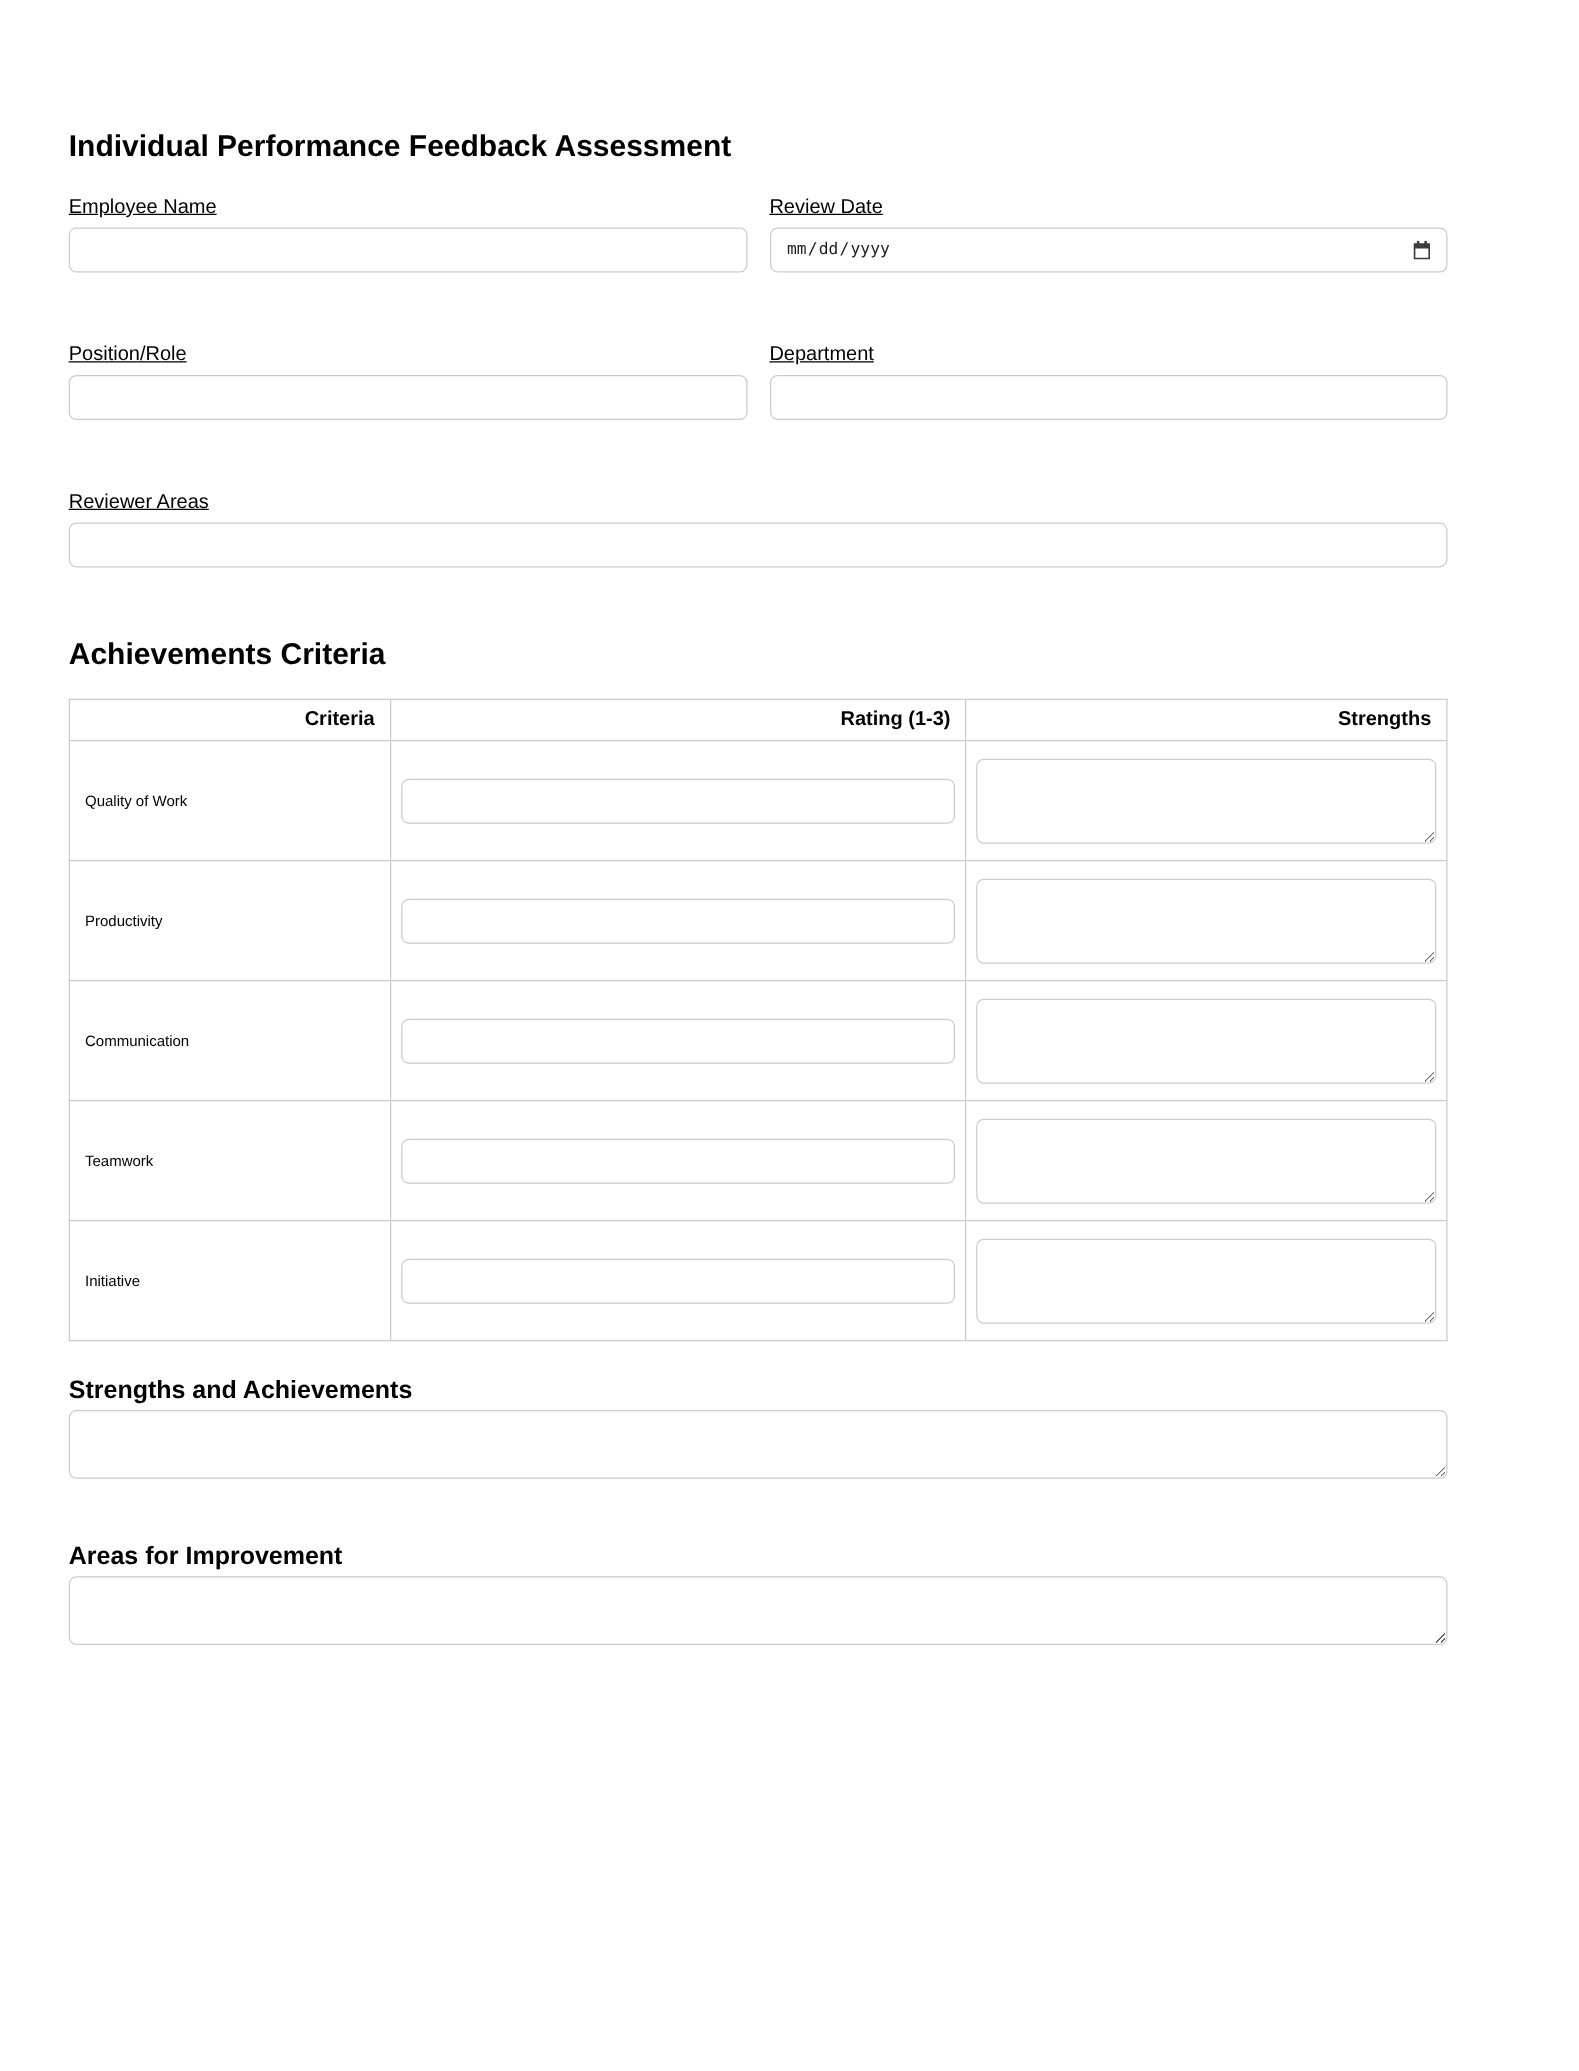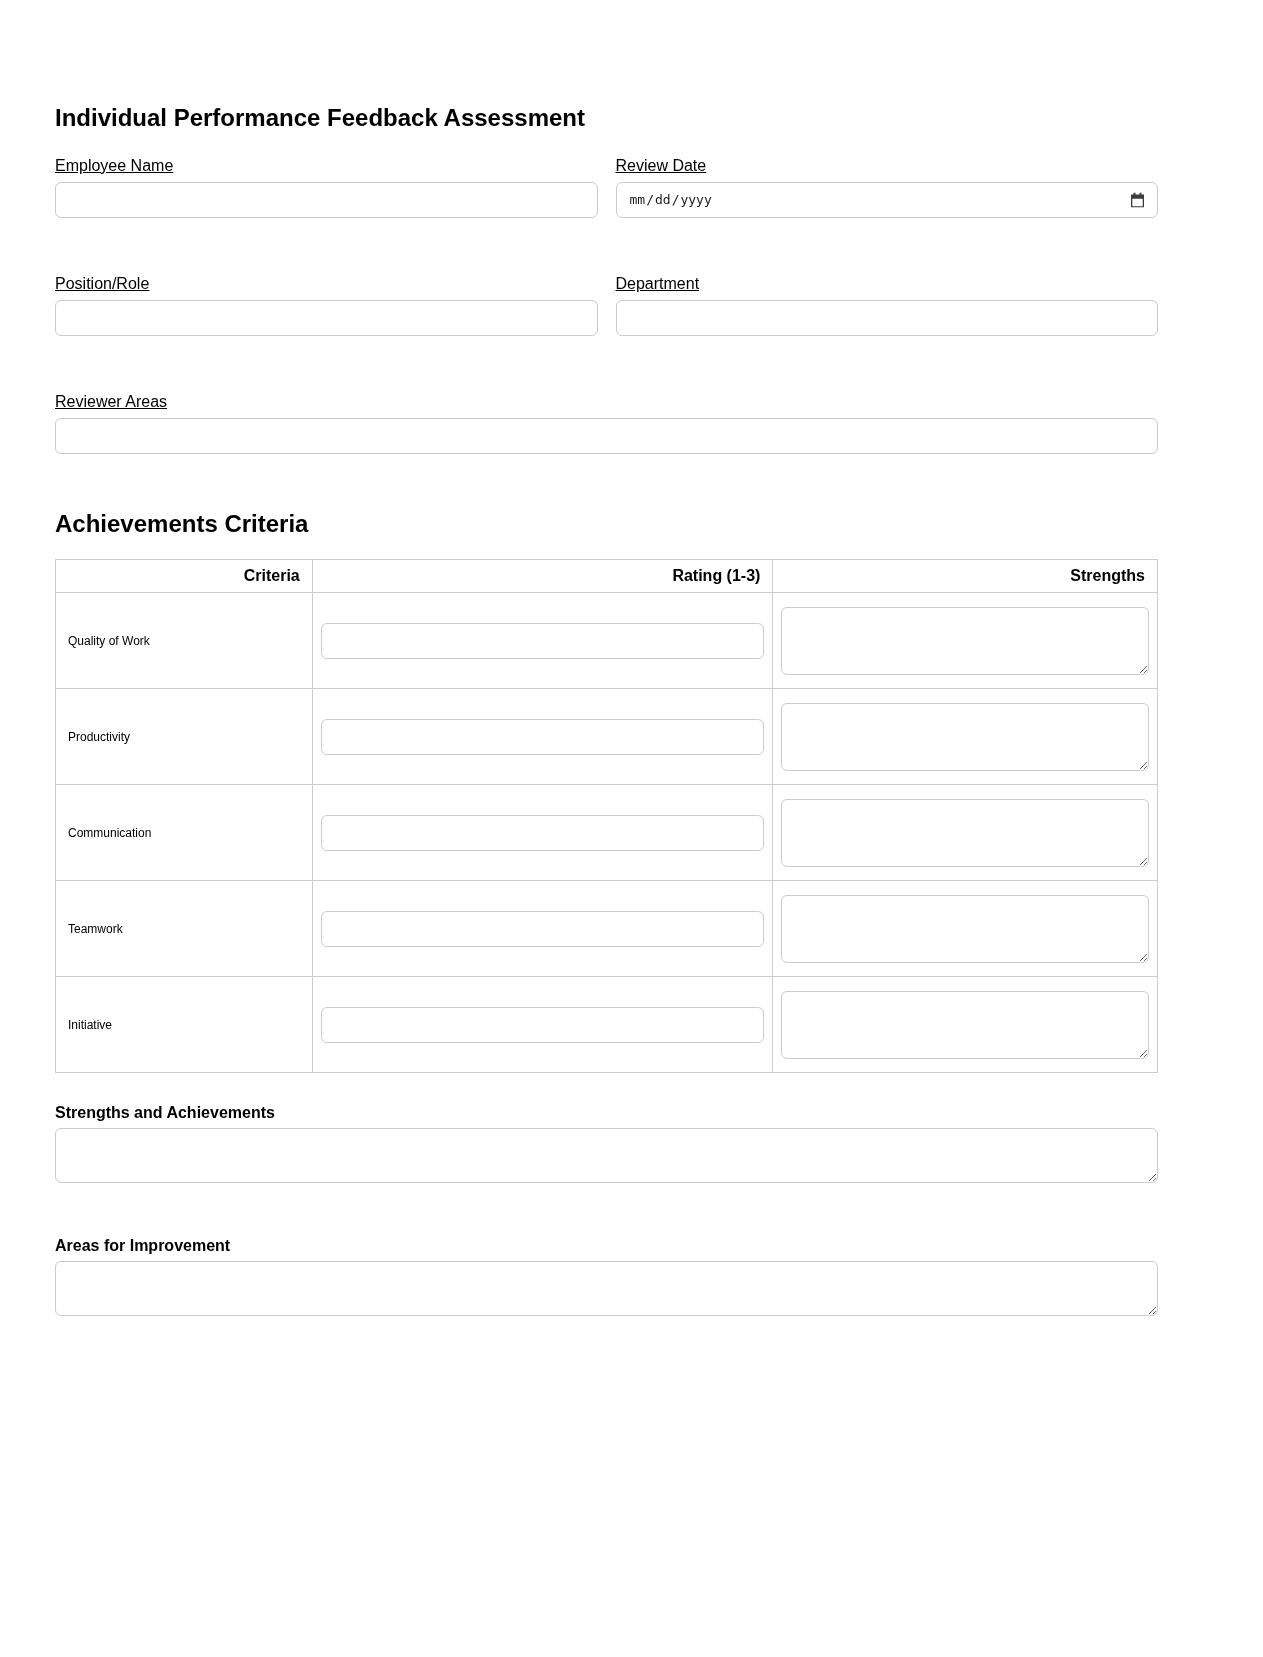--- a/index.html
+++ b/index.html
@@ -123,21 +123,21 @@
     background: #ffffff;
     padding: 8px 10px;
     font-family: "Liberation Sans", sans-serif;
     font-size: 14px;
     resize: vertical;
   }
   .bottom-section { margin-top: 30px; }
   .bottom-section + .bottom-section { margin-top: 53px; }
   .bottom-label {
     display: block;
-    font-size: 16px;
+    font-size: 20px;
     font-weight: bold;
     line-height: 19px;
     margin-bottom: 6px;
   }
   textarea.full-textarea {
     display: block;
     width: 100%;
     height: 55px;
     border: 1px solid #cccccc;
     border-radius: 6px;

